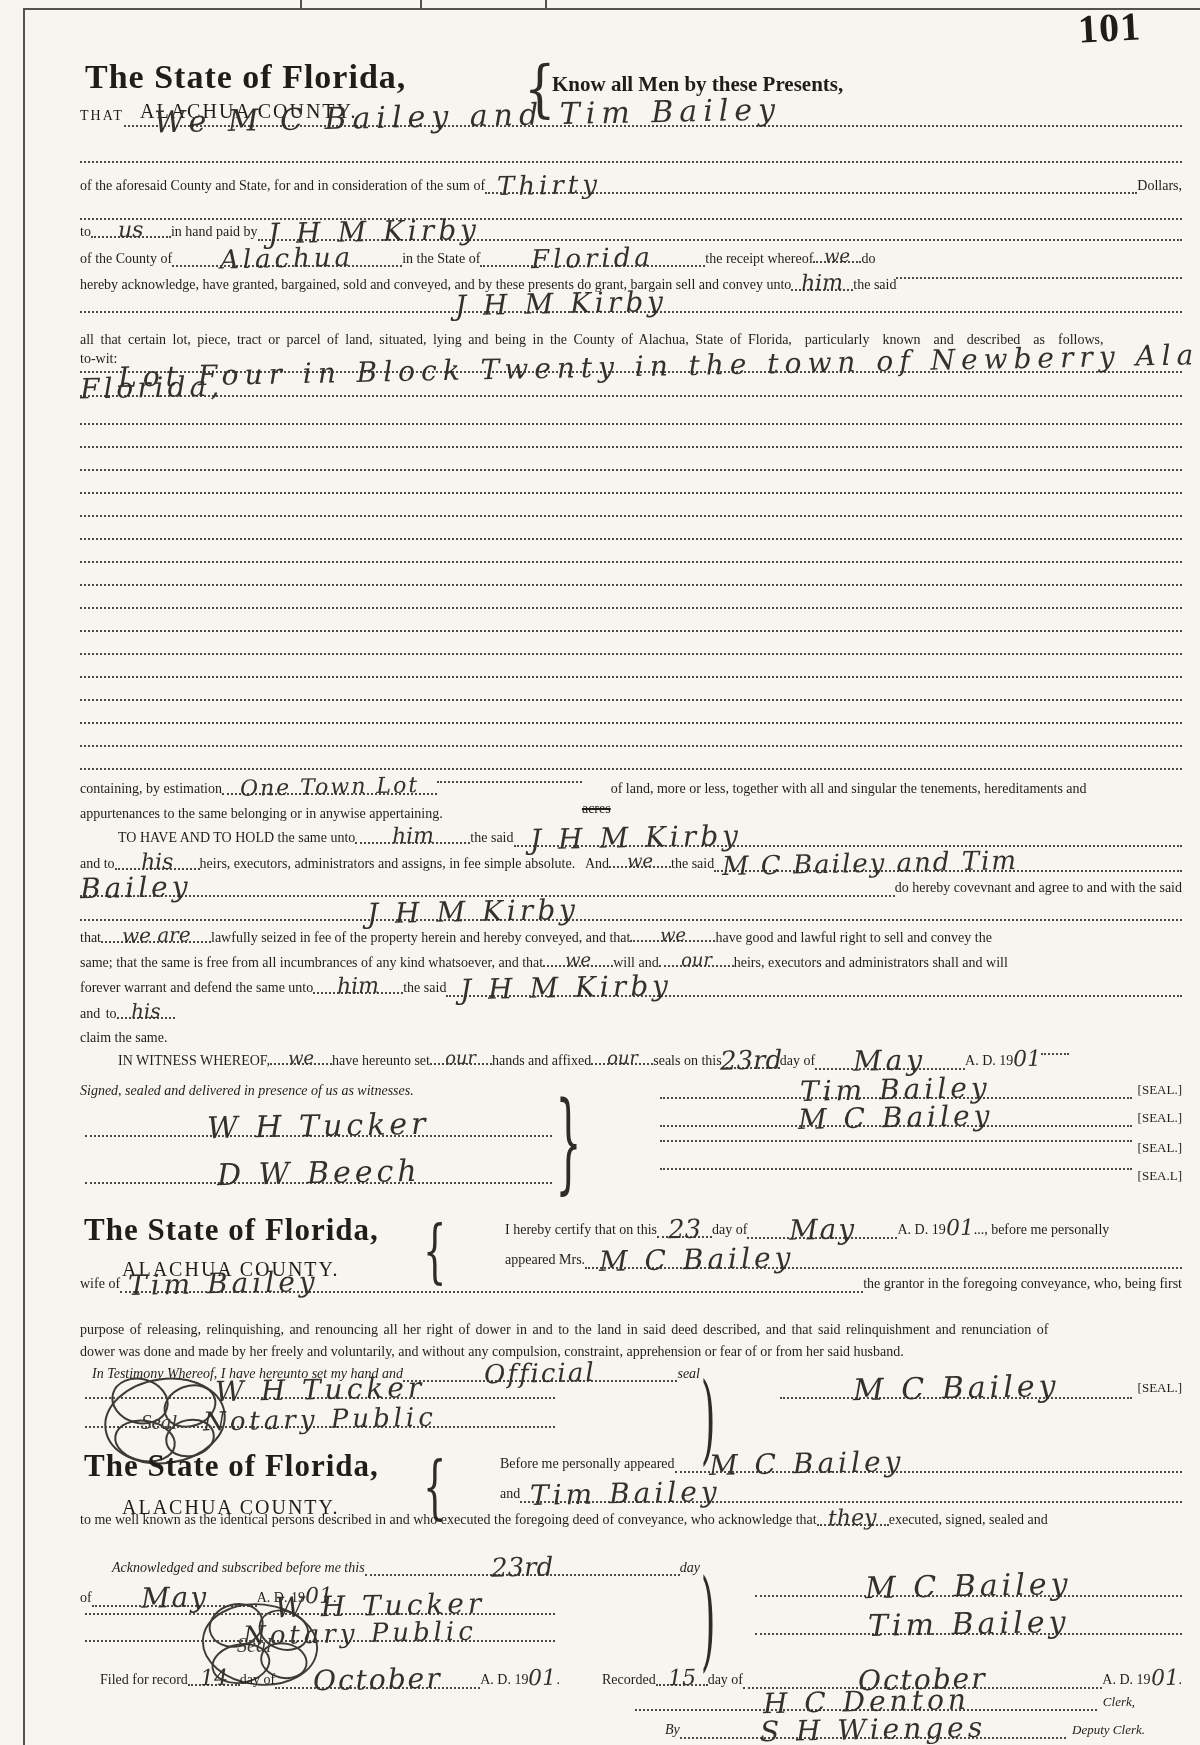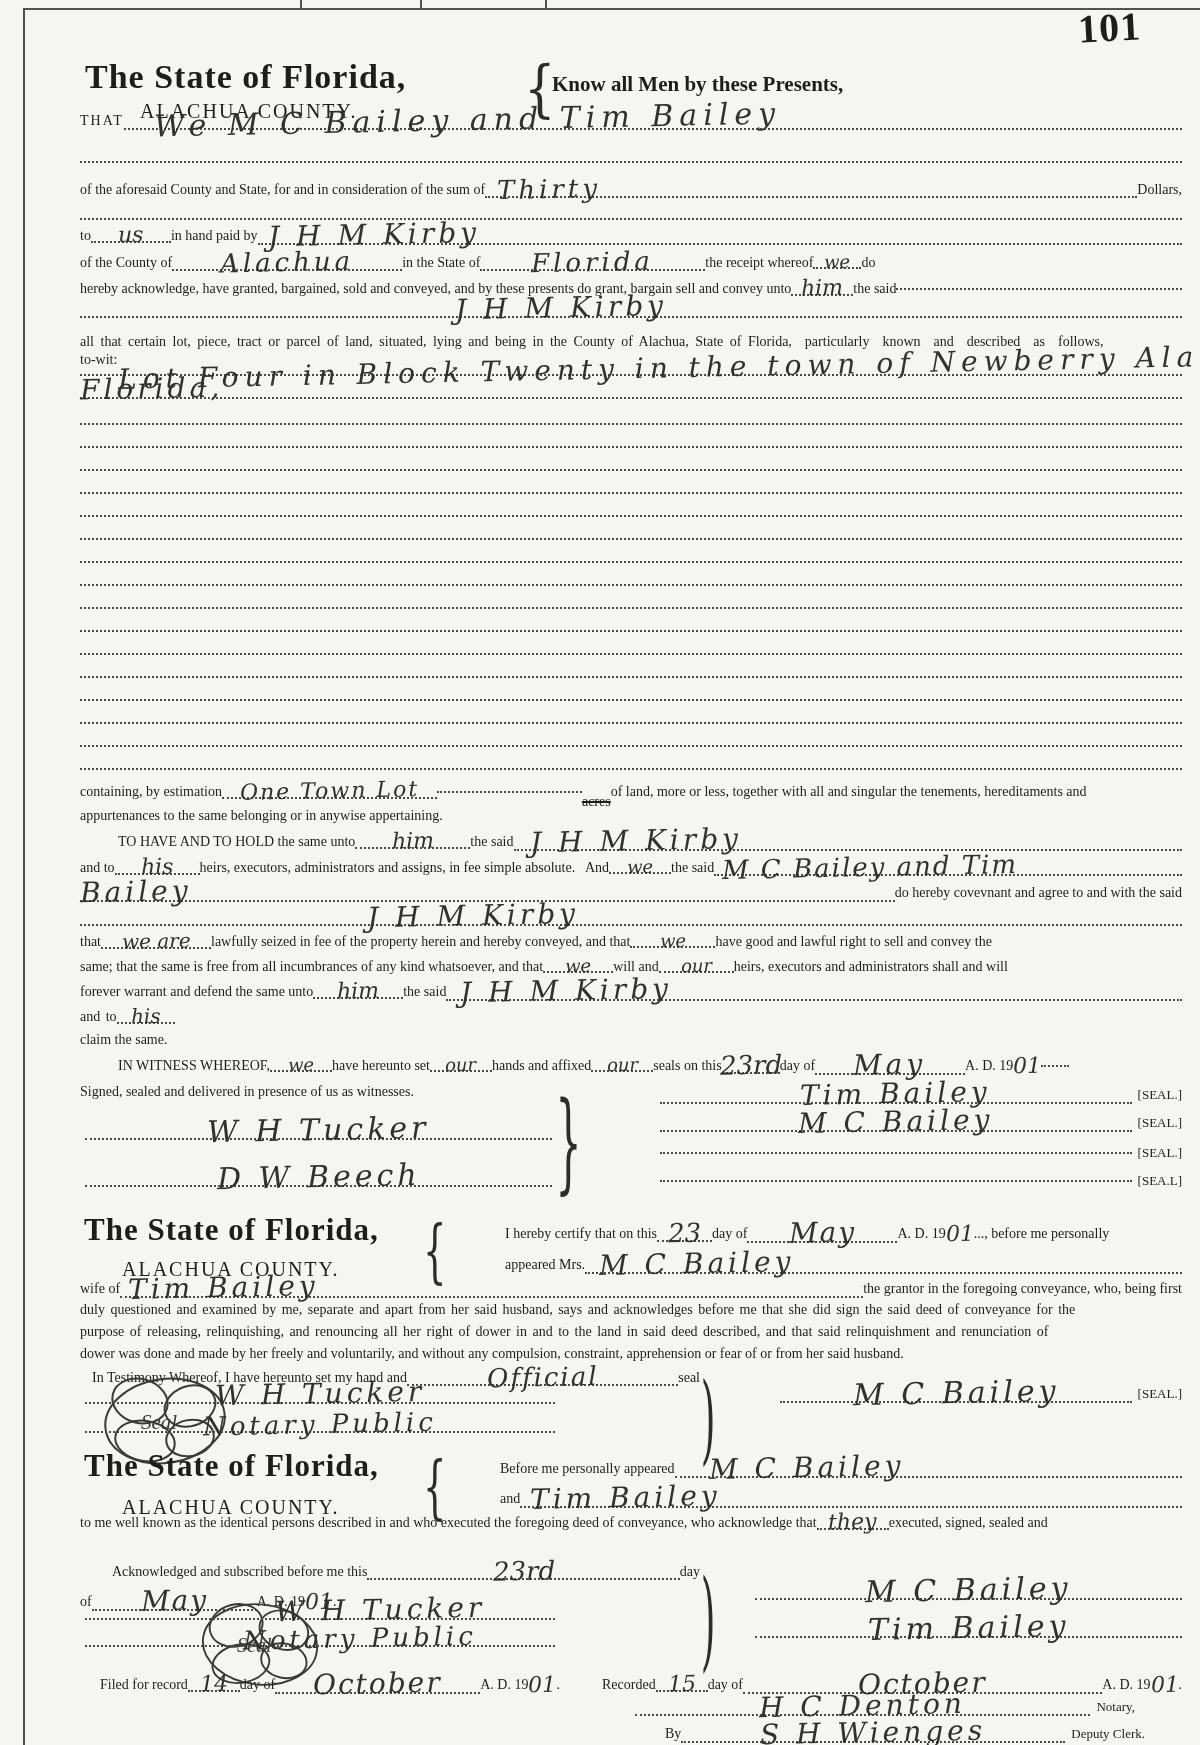--- a/index.html
+++ b/index.html
@@ -3,24 +3,24 @@
 <meta charset="utf-8">
 <style>
   html,body{margin:0;padding:0;background:#e9e8e3;}
   .page{position:relative;width:1200px;height:1745px;background:#f6f5f0;
         font-family:"Liberation Serif",serif;color:#1f1d1a;overflow:hidden;}
   .edge-left{position:absolute;left:23px;top:8px;bottom:0;width:1.5px;background:#55524c;}
   .edge-top{position:absolute;left:23px;right:0;top:8px;height:1.5px;background:#55524c;}
   .tick{position:absolute;top:0;width:1.5px;height:9px;background:#55524c;}
   .pageno{position:absolute;top:4px;left:1078px;font-size:40px;font-weight:bold;
           transform:rotate(-3deg);letter-spacing:1px;}
-  .row{position:absolute;left:80px;right:18px;display:flex;align-items:center;
+  .row{position:absolute;left:80px;right:18px;display:flex;align-items:flex-start;
        height:22px;white-space:nowrap;font-size:14px;}
   .p{white-space:pre;}
-  .it{}
+  .it{font-style:italic;}
   .strike{text-decoration:line-through;text-decoration-thickness:2px;margin-top:20px;}
   .dots{border-bottom:2px dotted #4d4941;display:inline-flex;align-items:flex-end;
         justify-content:center;min-width:8px;}
   .fill{flex:1 1 auto;}
   .start{justify-content:flex-start;}
   .dotline{position:absolute;left:80px;right:18px;height:0;border-bottom:2px dotted #4d4941;}
   .hw{font-family:"DejaVu Serif",serif;font-style:italic;color:#33312d;
       line-height:.55;white-space:pre;transform:rotate(-1.2deg);}
   .h18{font-size:18px}.h22{font-size:22px}.h26{font-size:26px}.h28{font-size:28px}.h30{font-size:30px}
   .ls2{letter-spacing:2px}.ls4{letter-spacing:4px}.ls6{letter-spacing:6px}
@@ -329,23 +329,20 @@
       </span>
   </div>
 
   <div class="row" style="top:1276px;height:26px">
     <span class="p">wife of</span>
     <span class="dots fill start">
         <span class="hw h28 ls4" style="margin-left:8px">Tim Bailey</span>
       </span>
     <span class="p">the grantor in the foregoing conveyance, who, being first</span>
   </div>
-  <div class="row ws2" style="top:1300px;height:20px">
-    <span class="p">duly questioned and examined by me, separate and apart from her said husband, says and acknowledges before me that she did sign the said deed of conveyance for the</span>
-  </div>
   <div class="row ws2" style="top:1322px;height:20px">
     <span class="p">purpose of releasing, relinquishing, and renouncing all her right of dower in and to the land in said deed described, and that said relinquishment and renunciation of</span>
   </div>
   <div class="row" style="top:1344px;height:20px">
     <span class="p">dower was done and made by her freely and voluntarily, and without any compulsion, constraint, apprehension or fear of or from her said husband.</span>
   </div>
 
   <div class="row" style="top:1366px;height:24px;padding-left:12px;right:500px">
     <span class="p it">In Testimony Whereof, I have hereunto set my hand and</span>
     <span class="dots fill">
@@ -484,21 +481,21 @@
       </span>
     <span class="p">A. D. 19</span>
     <span class="hw h22">01</span>
     <span class="p">.</span>
   </div>
 
   <div class="row" style="top:1694px;height:26px;left:635px;right:65px">
     <span class="dots fill">
         <span class="hw h28 ls4">H C Denton</span>
       </span>
-    <span class="p it sealtag">Notary,</span>
+    <span class="p it sealtag">Clerk,</span>
   </div>
   <div class="row" style="top:1722px;height:24px;left:665px;right:55px">
     <span class="p it">By</span>
     <span class="dots fill">
         <span class="hw h28 ls4">S H Wienges</span>
       </span>
     <span class="p it sealtag">Deputy Clerk.</span>
   </div>
 </div>
 

